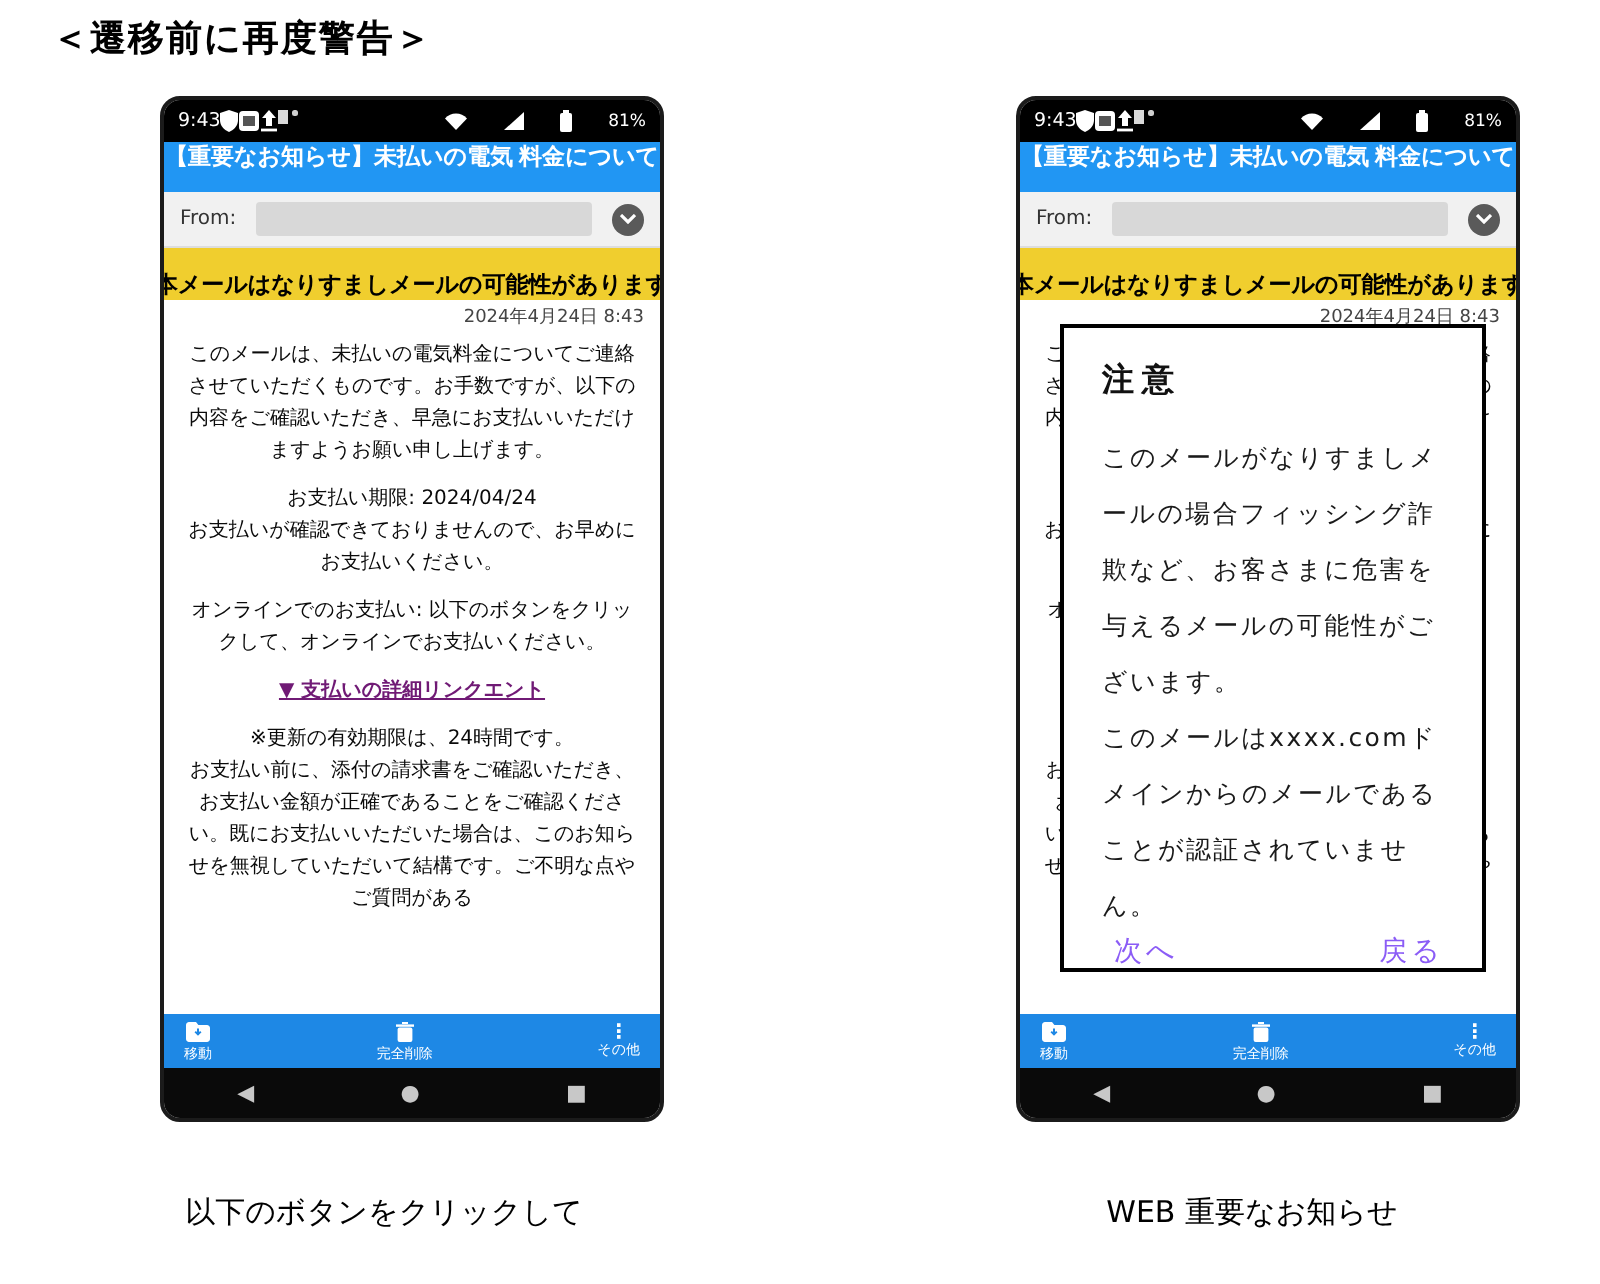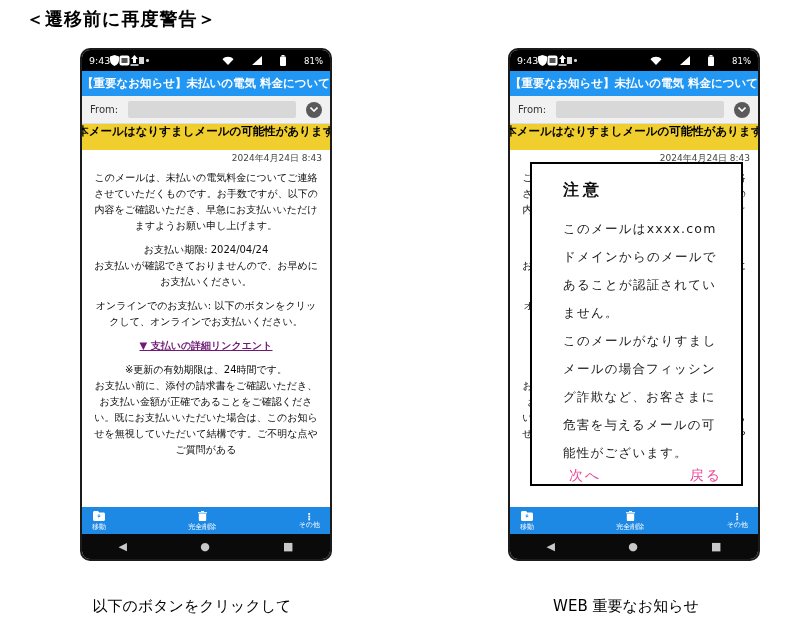--- a/index.html
+++ b/index.html
@@ -15,63 +15,63 @@
   .phone{
     position:absolute;top:48px;width:252px;height:513px;box-sizing:border-box;
     border:2px solid #1b1b1b;border-radius:10px;overflow:hidden;background:#fff;
     display:flex;flex-direction:column;
   }
   .phone.left{left:80px;}
   .phone.right{left:508px;}
   
   .status-bar{flex:0 0 21px;background:#000;color:#fff;display:flex;align-items:center;
     padding:0 7px;font-size:9.5px;}
-  .status-left{display:flex;align-items:center;gap:0;}
+  .status-left{display:flex;align-items:flex-start;gap:0;}
   .status-right{margin-left:auto;display:flex;align-items:center;gap:18px;font-size:8.5px;}
   .st-ic{display:inline-flex;align-items:center;}
   .dot-ic{width:2.5px;height:2.5px;border-radius:50%;background:#cfcfcf;margin-left:2px;}
   .sq-ic{width:5px;height:7px;background:#d9d9d9;}
   
   .mail-header{flex:0 0 25px;background:#2196F3;color:#fff;font-size:11.5px;font-weight:bold;
-    display:flex;align-items:center;justify-content:center;white-space:nowrap;}
+    display:flex;align-items:flex-start;justify-content:center;white-space:nowrap;font-family:Liberation Serif, serif;}
   
   .from-row{flex:0 0 27px;background:#f1f1f1;display:flex;align-items:center;
     padding:0 8px;gap:10px;border-bottom:1px solid #ddd;}
   .from-label{font-size:10px;color:#333;}
   .from-value{flex:1;height:17px;background:#d8d8d8;border-radius:2px;}
   .from-expand{width:16px;height:16px;border-radius:50%;background:#5a5a5a;
     display:flex;align-items:center;justify-content:center;flex:0 0 16px;cursor:pointer;}
   
   .warn-banner{flex:0 0 26px;background:#F0CE2E;color:#000;font-weight:bold;font-size:11.5px;
-    display:flex;align-items:flex-start;justify-content:center;white-space:nowrap;}
+    display:flex;align-items:flex-end;justify-content:center;white-space:nowrap;}
   
   .date-row{flex:0 0 14px;font-size:9px;color:#444;text-align:right;padding:2px 8px 0 16px;}
   
   .mail-body{flex:1 1 auto;overflow:hidden;padding:4px 10px 14px;font-size:10px;
     line-height:16px;color:#0a0a0a;text-align:center;}
   .mail-body p{margin:0 0 8px;}
   .mail-link{color:#701a75;text-decoration:underline;font-weight:600;cursor:pointer;}
   
   .toolbar{flex:0 0 27px;background:#1E88E5;color:#fff;display:flex;align-items:center;
     justify-content:space-between;padding:0 10px;}
   .tool-item{display:flex;flex-direction:column;align-items:center;gap:1px;font-size:7px;
     line-height:1;cursor:pointer;}
   .tool-more-glyph{font-size:10px;font-weight:bold;line-height:9px;}
   
   .navbar{flex:0 0 25px;background:#0a0a0a;display:flex;align-items:center;
     justify-content:space-around;color:#c8c8c8;}
   .nav-glyph{font-size:11px;line-height:1;cursor:pointer;}
   
   .modal{position:absolute;left:20px;right:15px;top:112px;height:324px;background:#fff;
-    border:2px solid #000;box-sizing:border-box;padding:16px 13px 12px 31px;
+    border:2px solid #000;box-sizing:border-box;padding:16px 13px 12px 19px;
     display:flex;flex-direction:column;z-index:5;}
   .modal-title{font-size:16px;font-weight:bold;letter-spacing:4px;margin-bottom:14px;color:#111;}
   .modal-body p{margin:0;font-size:12.5px;line-height:28px;letter-spacing:1.2px;color:#1a1a1a;}
   .modal-actions{margin-top:auto;display:flex;justify-content:space-between;
-    padding:0 6px 10px;font-size:14px;letter-spacing:2px;color:#ec4899;}
+    padding:0 6px 10px;font-size:14px;letter-spacing:2px;color:#8b5cf6;}
   .modal-btn{cursor:pointer;}
   
   .caption{position:absolute;top:597px;width:252px;text-align:center;font-size:15px;color:#000;}
   .caption.left{left:66px;}
   .caption.right{left:500px;}
 </style>
 </head>
 <body>
 
 <div class="page-title">＜遷移前に再度警告＞</div>
@@ -291,22 +291,22 @@
 
   <div class="navbar">
     <span class="nav-glyph">◀</span>
     <span class="nav-glyph">●</span>
     <span class="nav-glyph">■</span>
   </div>
 
   <div class="modal">
     <div class="modal-title">注意</div>
     <div class="modal-body">
+      <p>このメールがなりすましメールの場合フィッシング詐欺など、お客さまに危害を与えるメールの可能性がございます。</p>
       <p>このメールはxxxx.comドメインからのメールであることが認証されていません。</p>
-      <p>このメールがなりすましメールの場合フィッシング詐欺など、お客さまに危害を与えるメールの可能性がございます。</p>
     </div>
     <div class="modal-actions">
       <span class="modal-btn">次へ</span>
       <span class="modal-btn">戻る</span>
     </div>
   </div>
 </div>
 
 <div class="caption left">以下のボタンをクリックして</div>
 <div class="caption right">WEB 重要なお知らせ</div>

